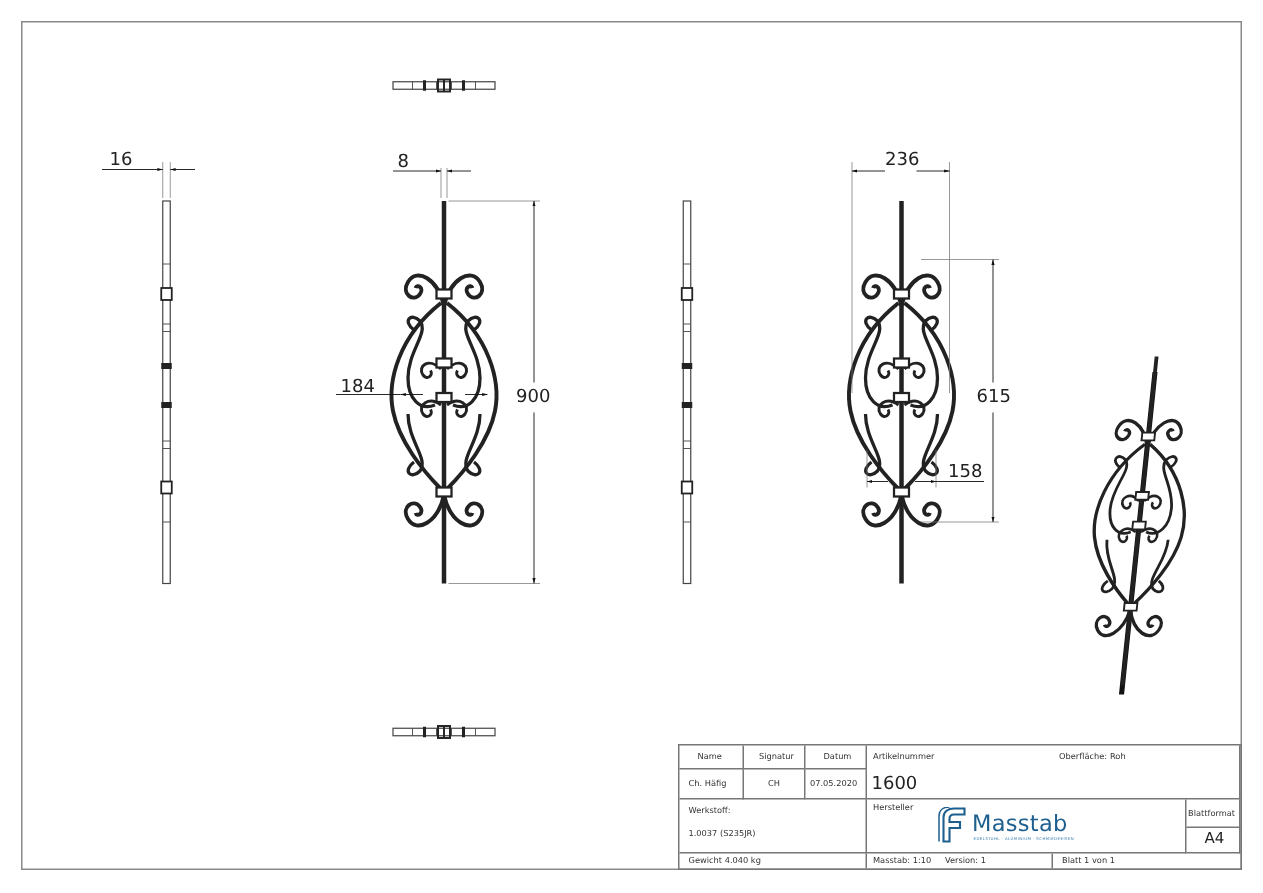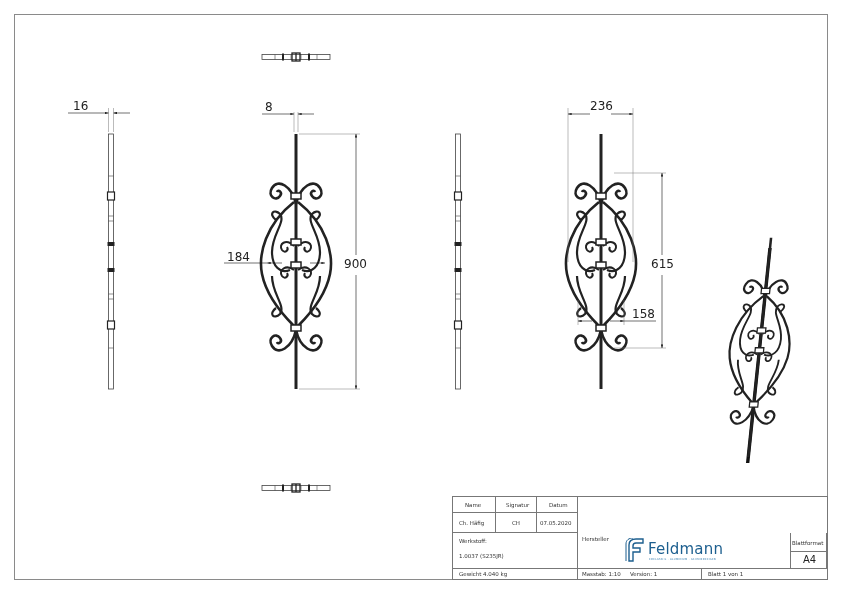--- a/index.html
+++ b/index.html
@@ -161,34 +161,40 @@
   <div class="cell" style="left:0;top:16px;width:43px;height:20px;">
     <span class="lbl" style="left:6px;top:7px;">Ch. Häfig</span>
     </div>
   <div class="cell" style="left:43px;top:16px;width:41px;height:20px;">
     <span class="lbl" style="left:16px;top:7px;">CH</span>
     </div>
   <div class="cell" style="left:84px;top:16px;width:41px;height:20px;">
     <span class="lbl" style="left:3px;top:7px;">07.05.2020</span>
     </div>
 
+  <div class="cell" style="left:125px;top:0;width:249px;height:36px;">
+    <span class="lbl" style="left:4px;top:5px;">Artikelnummer</span>
+    <span class="lbl" style="left:128px;top:5px;">Oberfläche:</span>
+    <span class="lbl" style="left:162px;top:5px;">Roh</span>
+    <span class="lbl big" style="left:3px;top:18px;">1600</span>
+  </div>
 
   <div class="cell" style="left:0;top:36px;width:125px;height:36px;">
     <span class="lbl" style="left:6px;top:5px;">Werkstoff:</span>
     <span class="lbl" style="left:6px;top:20px;">1.0037 (S235JR)</span>
   </div>
 
   <div class="cell" style="left:125px;top:36px;width:213px;height:36px;">
     <span class="lbl" style="left:4px;top:3px;">Hersteller</span>
     <div style="position:absolute;left:47px;top:5px;">
       <svg width="20" height="24" viewBox="0 0 20 24">
         <path d="M4,23 L4,7 C4,3 7,1 11,1 L18,1 L18,5 L11,5 C9,5 8,6 8,8 L8,10 L15,10 L15,14 L8,14 L8,23 Z" fill="none" stroke="#1d5f8f" stroke-width="1.4"></path>
         <path d="M1,23 L1,6 C1,2 4,0 8,0" fill="none" stroke="#1d5f8f" stroke-width="1"></path>
       </svg>
-      <span class="logo-text" style="position:absolute;left:23px;top:2px;">Feldmann</span>
+      <span class="logo-text" style="position:absolute;left:23px;top:2px;">Masstab</span>
       <span class="logo-sub" style="position:absolute;left:24px;top:20px;white-space:nowrap;">EDELSTAHL · ALUMINIUM · SCHMIEDEEISEN</span>
     </div>
   </div>
 
   <div class="cell" style="left:338px;top:36px;width:36px;height:19px;">
     <span class="lbl" style="left:1px;top:7px;">Blattformat</span>
     </div>
   <div class="cell" style="left:338px;top:55px;width:36px;height:17px;text-decoration:underline;">
     <span class="lbl a4" style="left:12px;top:2px;">A4</span>
     </div>

